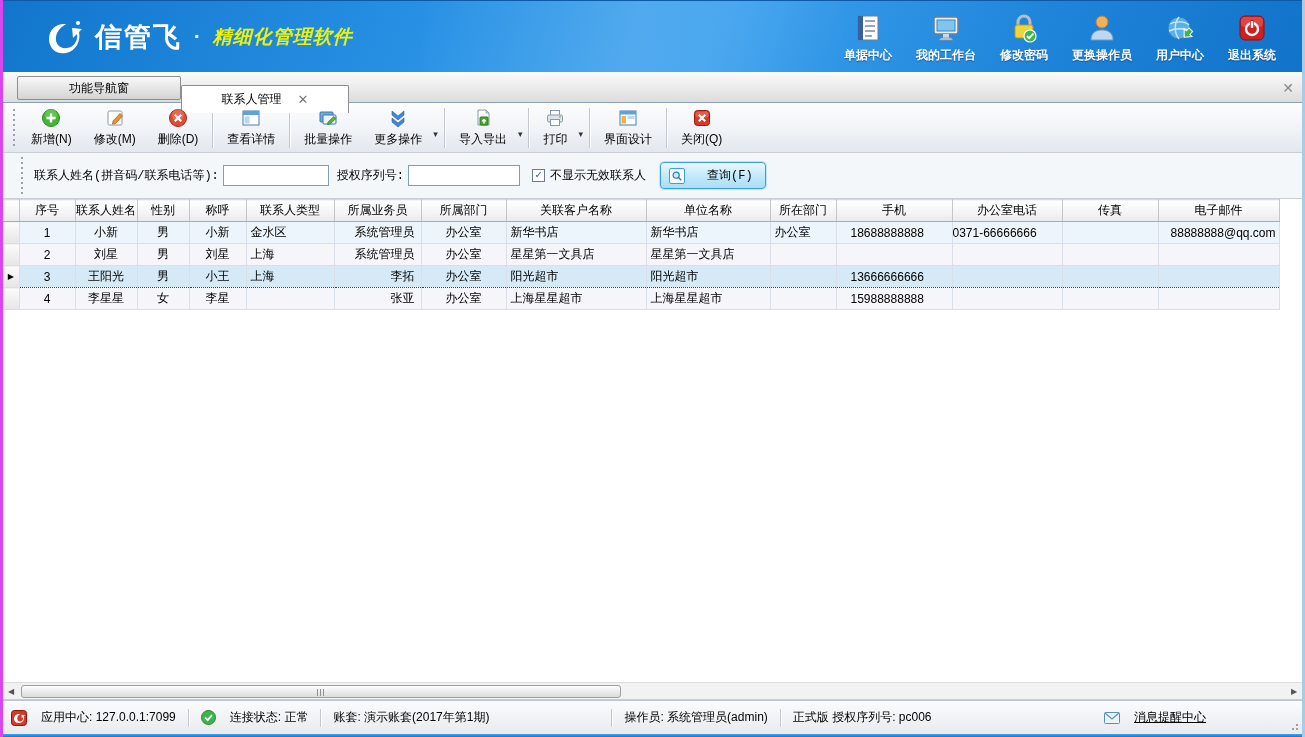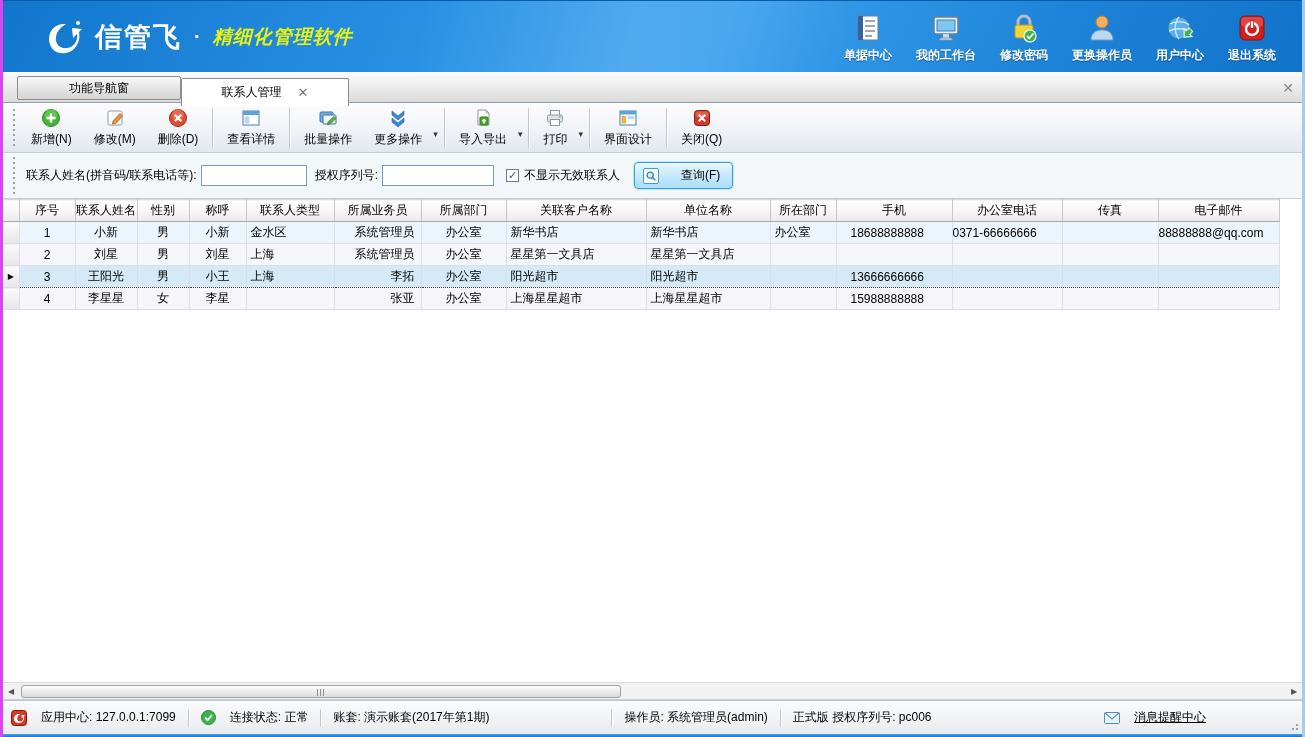--- a/index.html
+++ b/index.html
@@ -46,21 +46,21 @@
     display:flex; position:relative; border-bottom:1px solid #8aa0b8;
   }
   .tab-inactive {
     margin:4px 0 3px 14px; width:164px; height:24px; line-height:22px; text-align:center;
     background:linear-gradient(180deg,#f8f8f8,#d4d4d4);
     border:1px solid #8e8e8e; border-radius:2px; cursor:pointer;
   }
   .tab-active {
     width:168px; height:28px; background:#fff; border:1px solid #8e8e8e; border-bottom:none;
     display:flex; align-items:center; justify-content:center; gap:16px; cursor:pointer;
-    position:relative; top:6px; border-radius:2px 2px 0 0;
+    position:relative; top:13px; border-radius:2px 2px 0 0;
   }
   .tab-close { color:#777; font-size:13px; cursor:pointer; line-height:1; }
   .strip-close { position:absolute; right:8px; top:8px; color:#888; font-size:14px; cursor:pointer; }
 
   
   .toolbar {
     height:50px; flex:0 0 50px; display:flex; align-items:center;
     background:linear-gradient(180deg,#fdfdfe 0%,#f0f3f7 55%,#e2e8ef 100%);
     border-bottom:1px solid #c9ced6; padding-left:4px;
   }
@@ -74,21 +74,21 @@
     gap:3px; padding:3px 11px; cursor:pointer; white-space:nowrap; position:relative;
   }
   .tbtn svg { width:20px; height:20px; }
   .tbtn-wrap { display:flex; align-items:center; }
   .caret { font-size:9px; color:#333; margin:0 3px 0 0; padding-top:12px; cursor:pointer; }
   .tsep { width:1px; height:40px; background:#c3c8d0; box-shadow:1px 0 0 #fff; margin:0 3px; }
 
   
   .filterbar {
     height:46px; flex:0 0 46px; display:flex; align-items:center;
-    background:#f4f7fa; border-bottom:1px solid #c9ced6; padding-left:4px;
+    background:#f4f7fa; border-bottom:1px solid #c9ced6; padding-left:12px;font-family:Liberation Mono, monospace;
   }
   .flabel { white-space:nowrap; }
   .ftext { margin-left:6px; }
   .finput {
     height:21px; border:1px solid #7f9db9; background:#fff; margin:0 8px 0 4px;
     font-family:inherit; font-size:12px; padding:0 3px;
   }
   .finput.name { width:106px; }
   .finput.cust { width:112px; }
   .checkbox {
@@ -130,21 +130,21 @@
   tr.selected td:not(.rowhead) {
     background:#d5eaf6 !important;
     border-top:1px dotted #3c3c3c; border-bottom:1px dotted #3c3c3c;
   }
   .c0,.c1,.c2,.c3,.c6 { text-align:center; }
   .c4,.c7,.c8 { text-align:left; padding-left:4px;margin-left:12px; }
   .c5 { text-align:right; padding-right:6px; }
   .c9 { text-align:left; padding-left:4px; }
   .c10 { text-align:left; padding-left:14px; }
   .c11,.c12 { text-align:left; }
-  .c13 { padding-right:15px; }
+  .c13 { text-align:right; padding-right:3px; }
 
   
   .hscroll {
     position:absolute; left:0; right:0; bottom:0; height:17px;
     background:#f2f2f2; border-top:1px solid #dcdcdc; display:flex; align-items:center;
   }
   .hs-arrow { width:16px; text-align:center; font-size:8px; color:#555; cursor:pointer; line-height:17px; }
   .hs-thumb {
     height:13px; width:600px; margin-left:2px; border:1px solid #a0a0a0; border-radius:3px;
     background:linear-gradient(180deg,#fdfdfd,#dcdcdc); position:relative; cursor:pointer;

